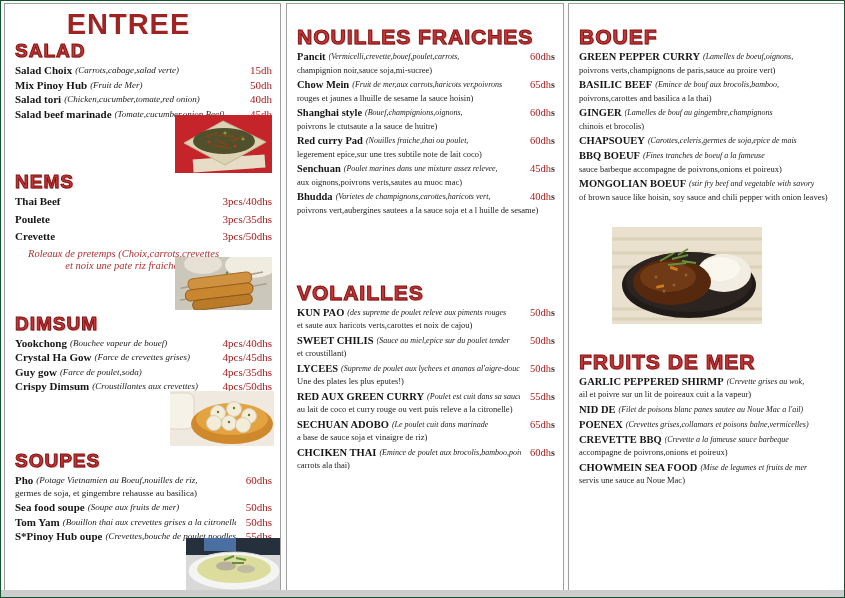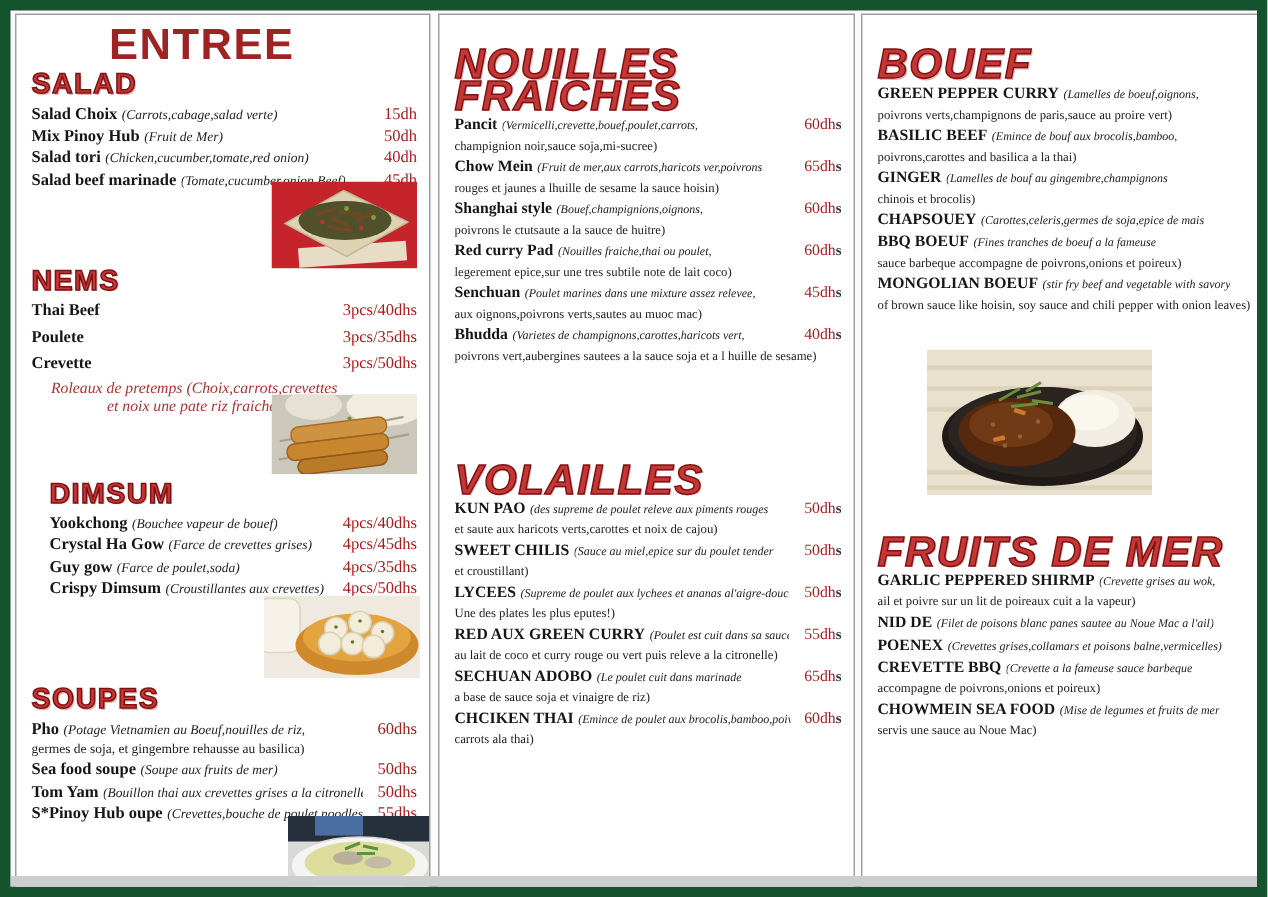--- a/index.html
+++ b/index.html
@@ -1,51 +1,51 @@
 <!DOCTYPE html>
 <html><head>
 <meta charset="utf-8">
 <style>
   html,body{margin:0;padding:0;background:#e8e8e8;}
-  .page{position:relative;width:845px;height:598px;background:#fbfbfb;border:7px solid #14532d;
+  .page{position:relative;width:845px;height:598px;background:#fbfbfb;border:1px solid #14532d;
         box-sizing:border-box;overflow:hidden;font-family:"Liberation Serif",serif;}
   .bottom-strip{position:absolute;left:0;right:0;bottom:0;height:7px;background:#cdcdcd;}
   .panel{position:absolute;top:2px;height:588px;background:#fff;border:1px solid #9f9f9f;
          box-sizing:border-box;overflow:hidden;}
   .p-left{left:3px;width:277px;padding:4px 8px 0 10px;}
   .p-mid{left:285px;width:278px;padding:22px 8px 0 10px;}
   .p-right{left:567px;width:332px;padding:22px 11px 0 10px;}
 
   .big-title{font-family:"Liberation Sans",sans-serif;font-weight:800;color:#9e2323;
              font-size:29px;line-height:32px;letter-spacing:1px;text-align:center;
              margin:0 30px 0 0;}
   .sec-title{font-family:"Liberation Sans",sans-serif;font-weight:800;font-size:19px;
              line-height:21px;letter-spacing:1px;color:#c53636;
              -webkit-text-stroke:1px #7d1212;text-shadow:1px 1px 0 #e8b4b4;margin:0 0 3px 0;}
-  .p-mid .sec-title,.p-right .sec-title{font-size:28px;font-style:italic;}
+  .p-mid .sec-title,.p-right .sec-title{font-size:21px;}
 
   .item{margin-bottom:1px;}
   .line{display:flex;align-items:flex-start;white-space:nowrap;line-height:13.5px;overflow:hidden;}
   .nm{font-weight:bold;font-size:11px;color:#161616;flex-shrink:0;}
   .ds{font-style:italic;font-size:9px;color:#222;margin-left:3px;flex-shrink:1;overflow:hidden;}
   .lead{flex:1 1 6px;min-width:3px;border-bottom:1.4px dotted #555;
         transform:translateY(-3px);margin:0 2px;}
   .no-dots .lead{border-bottom:none;}
   .pr{font-weight:normal;font-size:11px;color:#aa1c1c;flex-shrink:0;}
   .sx{font-weight:bold;font-size:10px;color:#3a3a3a;flex-shrink:0;}
   .cont{font-size:9px;color:#222;line-height:13px;}
   .p-mid .nm,.p-right .nm{font-size:10.5px;}
   .p-mid .ds,.p-right .ds{font-size:8px;}
   .p-mid .cont,.p-right .cont{font-size:8.5px;line-height:13px;}
   .p-mid .pr,.p-right .pr{font-size:10.5px;}
   .p-mid .item,.p-right .item{margin-bottom:1.5px;}
 
   #sec-nems{margin-top:50px;}
   #sec-nems .item{margin-bottom:4px;}
-  #sec-dimsum{margin-top:40px;margin-left:12px;}
+  #sec-dimsum{margin-top:40px;}
   #sec-soupes{margin-top:56px;}
   #sec-volailles{margin-top:65px;}
   #sec-fruits{margin-top:147px;}
 
   .nems-note{color:#b03333;font-style:italic;font-size:10.5px;text-align:center;
              line-height:12.5px;margin-right:40px;}
 
   .photo{position:absolute;}
 </style>
 </head>

